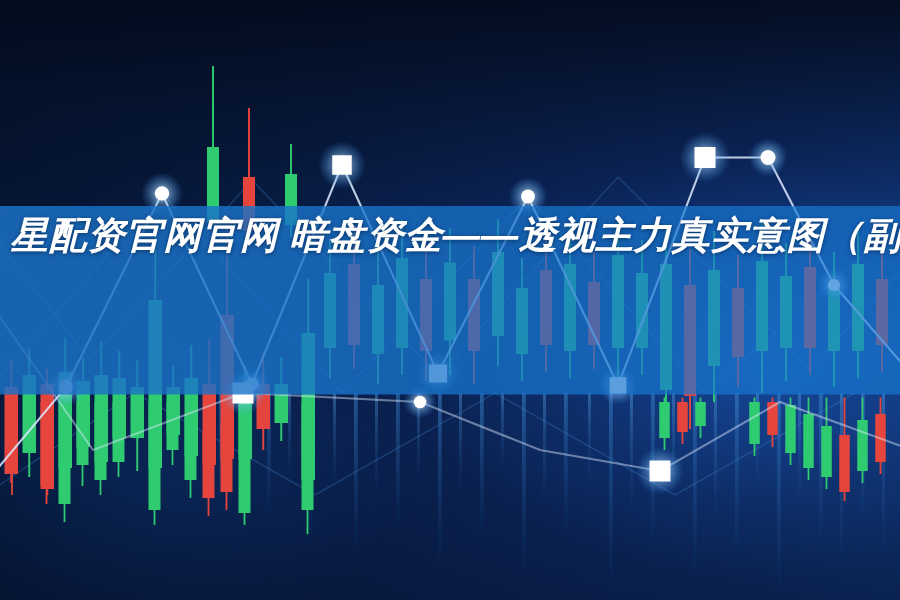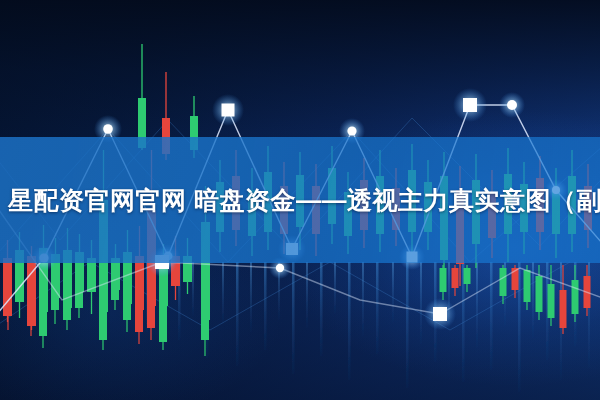--- a/index.html
+++ b/index.html
@@ -67,23 +67,24 @@
         rgba(28,112,196,0.86) 0%,
         rgba(26,116,203,0.80) 35%,
         rgba(24,118,208,0.72) 62%,
         rgba(24,122,214,0.66) 100%);
     backdrop-filter: blur(0.5px);
   }
   .band-inner {
     position: absolute;
     inset: 0;
     display: flex;
-    flex-direction: column;
+    flex-direction: row;
     align-items: flex-start;
     justify-content: center;
+    font-style: italic;
   }
   .title-line {
     color: #ffffff;
     font-size: 25px;
     font-weight: bold;
     line-height: 41px;
     letter-spacing: 0.5px;
     white-space: nowrap;
     text-shadow: 0 1px 3px rgba(2,16,44,0.55);
   }

